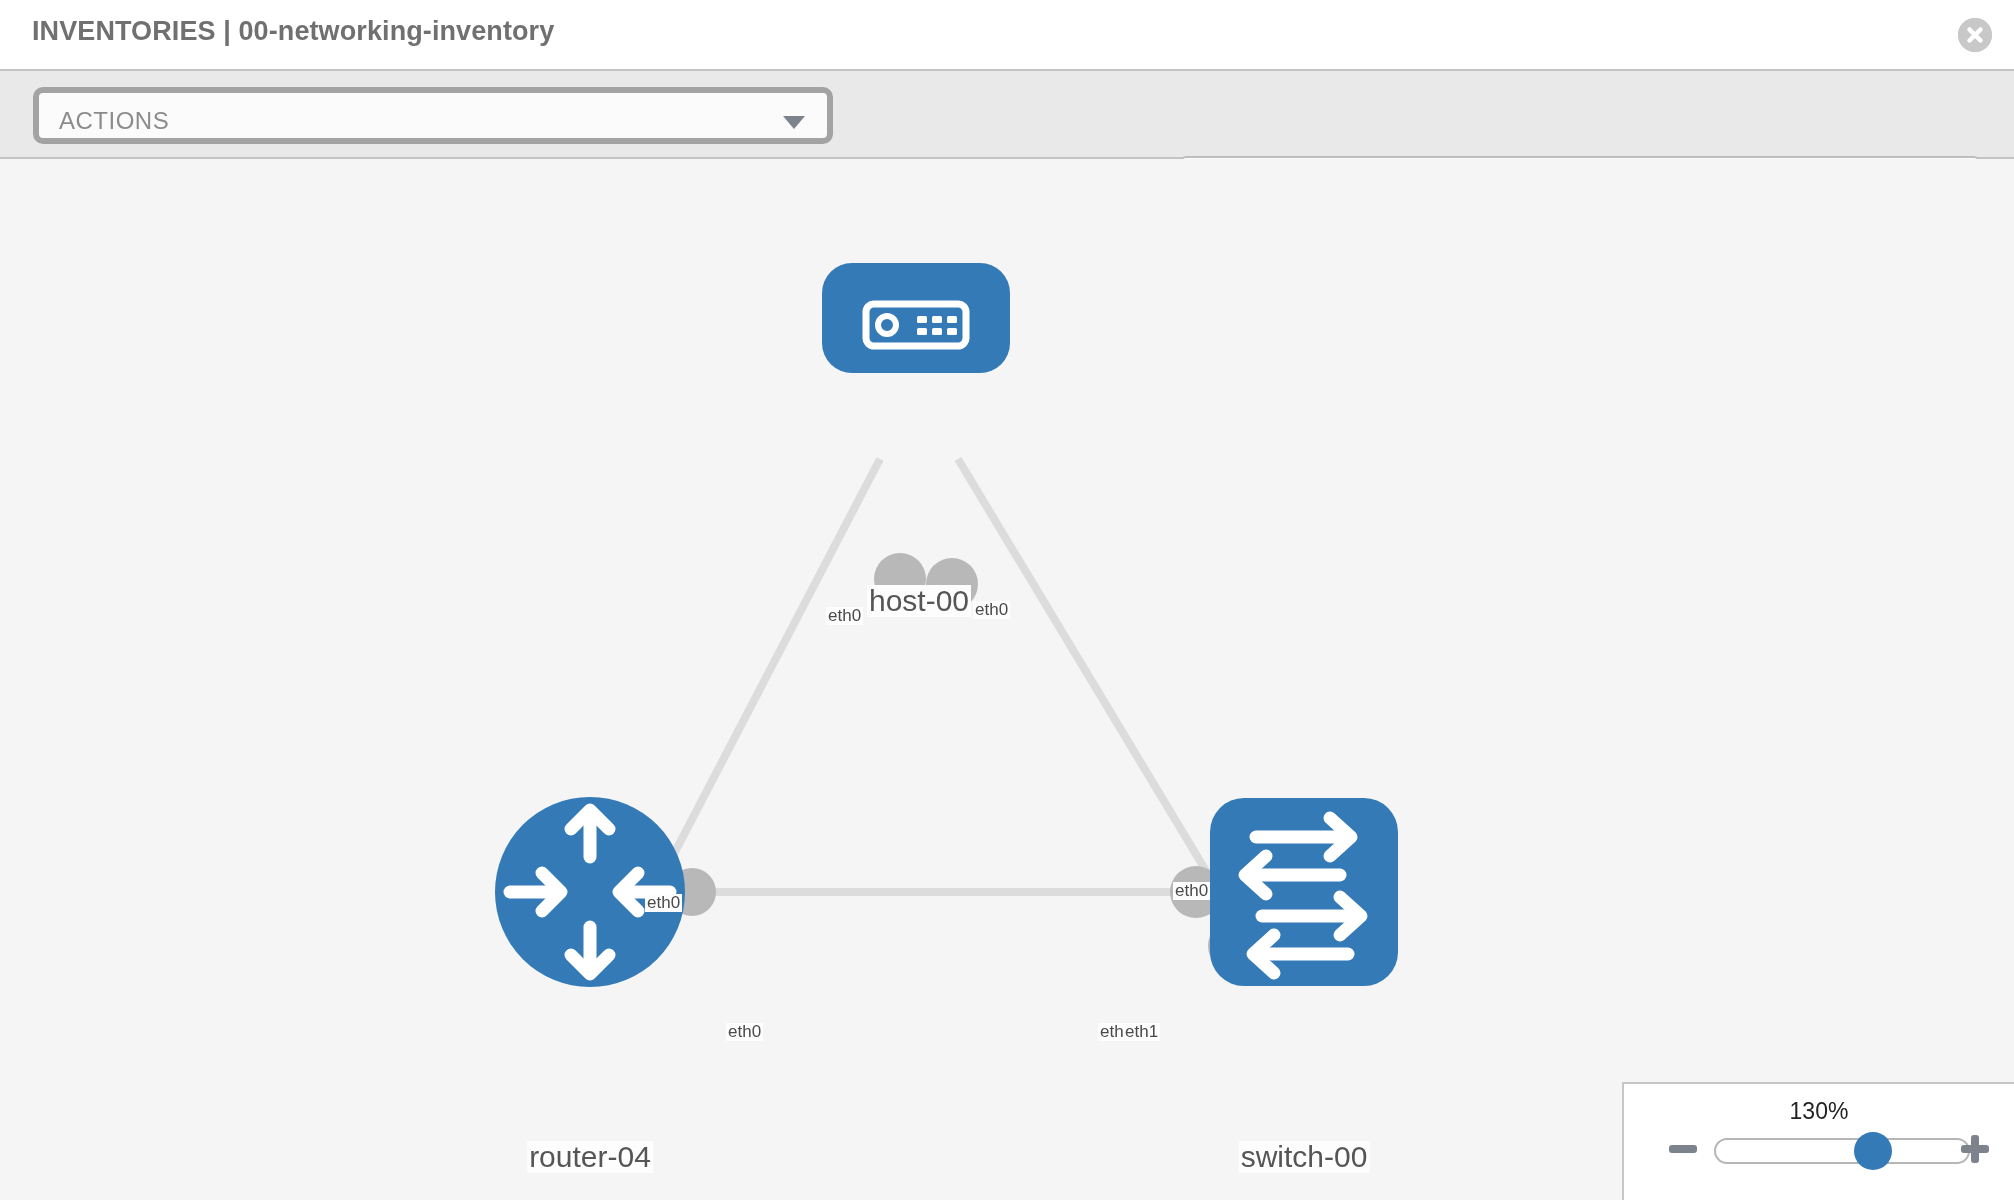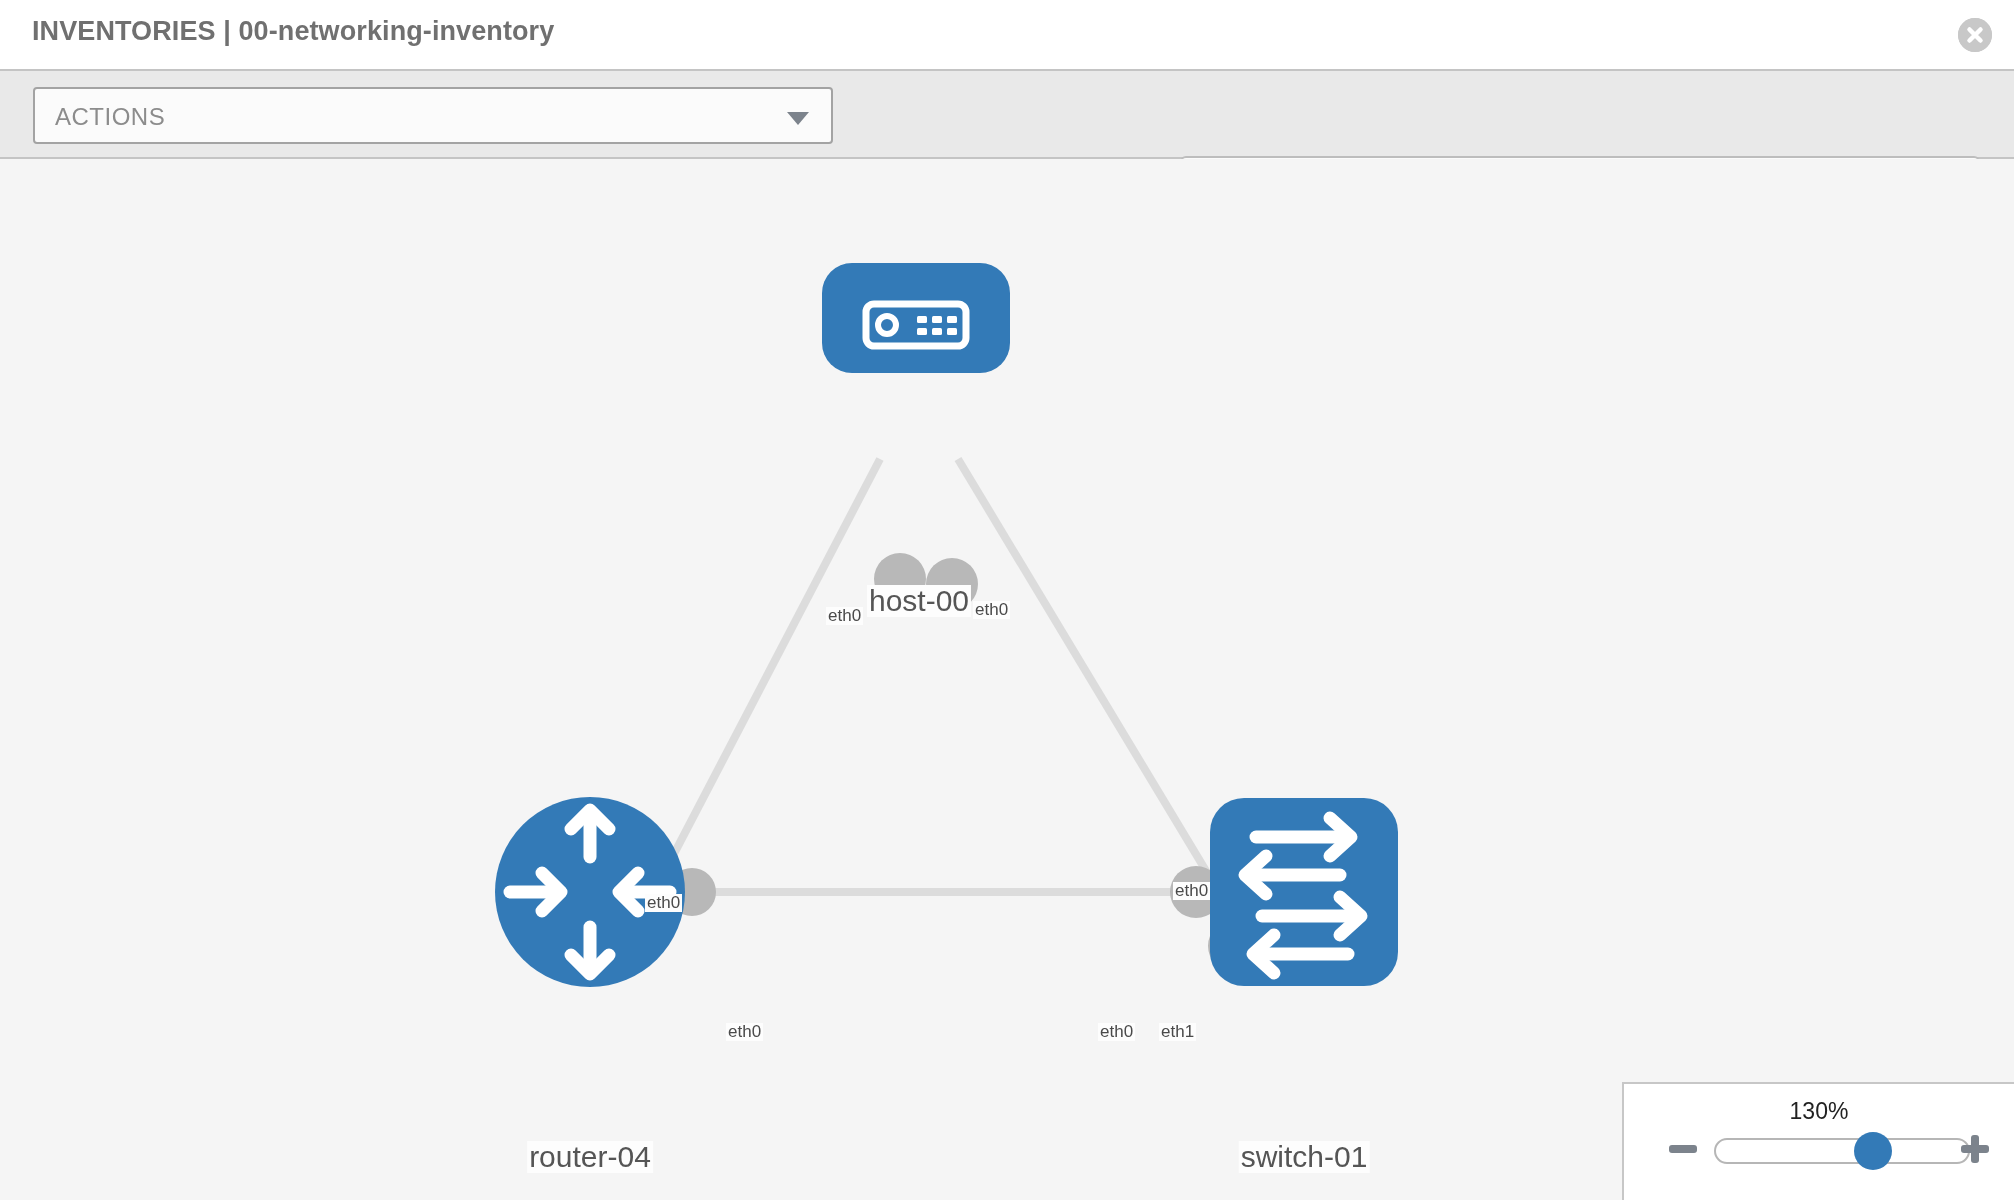--- a/index.html
+++ b/index.html
@@ -62,22 +62,22 @@
     border-bottom: 2px solid #c4c4c4;
     box-sizing: border-box;
   }
   .actions-select {
     position: absolute;
     left: 33px;
     top: 16px;
     width: 800px;
     height: 57px;
     background: #fbfbfb;
-    border: 2px solid #a3a3a3;
-    border-radius: 4px;
+    border: 6px solid #a3a3a3;
+    border-radius: 10px;
     box-sizing: border-box;
     cursor: pointer;
   }
   .actions-label {
     position: absolute;
     left: 20px;
     top: 14px;
     font-size: 24px;
     color: #8c8c8c;
     letter-spacing: 0.5px;
@@ -331,26 +331,26 @@
           <path d="M1274 776 L1253 795 L1274 814"></path>
         </g>
       </g>
     </svg>
 
     <span class="iface-label" style="left:826px; top:448px;">eth0</span>
     <span class="iface-label" style="left:973px; top:442px;">eth0</span>
     <span class="iface-label" style="left:645px; top:735px;">eth0</span>
     <span class="iface-label" style="left:1173px; top:723px;">eth0</span>
     <span class="iface-label" style="left:1098px; top:864px;">eth0</span>
-    <span class="iface-label" style="left:1123px; top:864px;margin-left:36px;">eth1</span>
+    <span class="iface-label" style="left:1123px; top:864px;">eth1</span>
     <span class="iface-label" style="left:726px; top:864px;">eth0</span>
 
     <span class="node-label" style="left:919px; top:426px;text-align:center;">host-00</span>
     <span class="node-label" style="left:590px; top:982px;">router-04</span>
-    <span class="node-label" style="left:1304px; top:982px;">switch-01</span>
+    <span class="node-label" style="left:1304px; top:982px;">switch-00</span>
   </div>
 
   <div class="zoom-panel">
     <div class="zoom-value">130%</div>
 
     <div class="zoom-minus">
       <svg width="34" height="34" viewBox="0 0 34 34">
         <rect x="3" y="13" width="28" height="8" rx="3" fill="#7c838c"></rect>
       </svg>
     </div>

